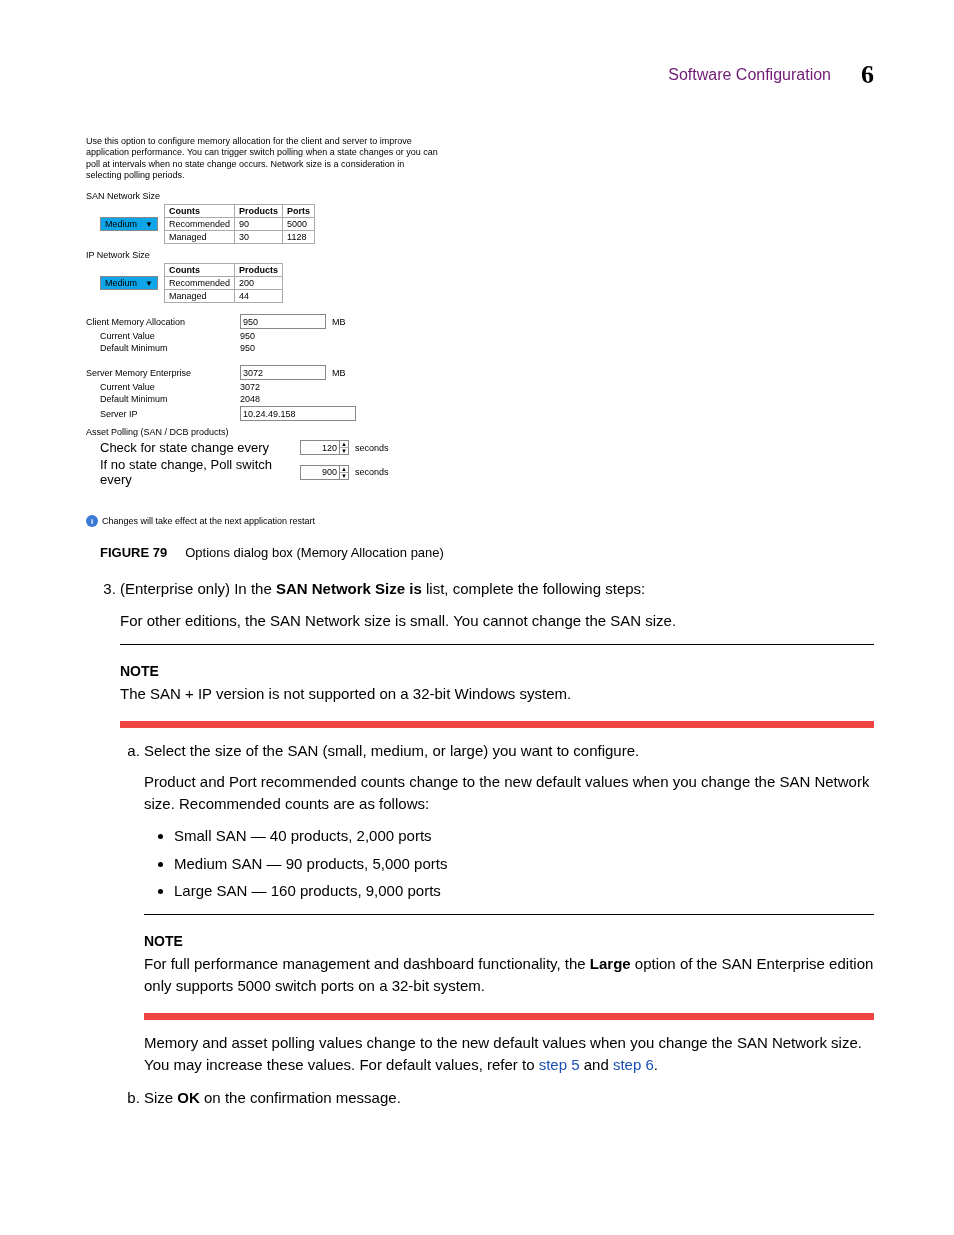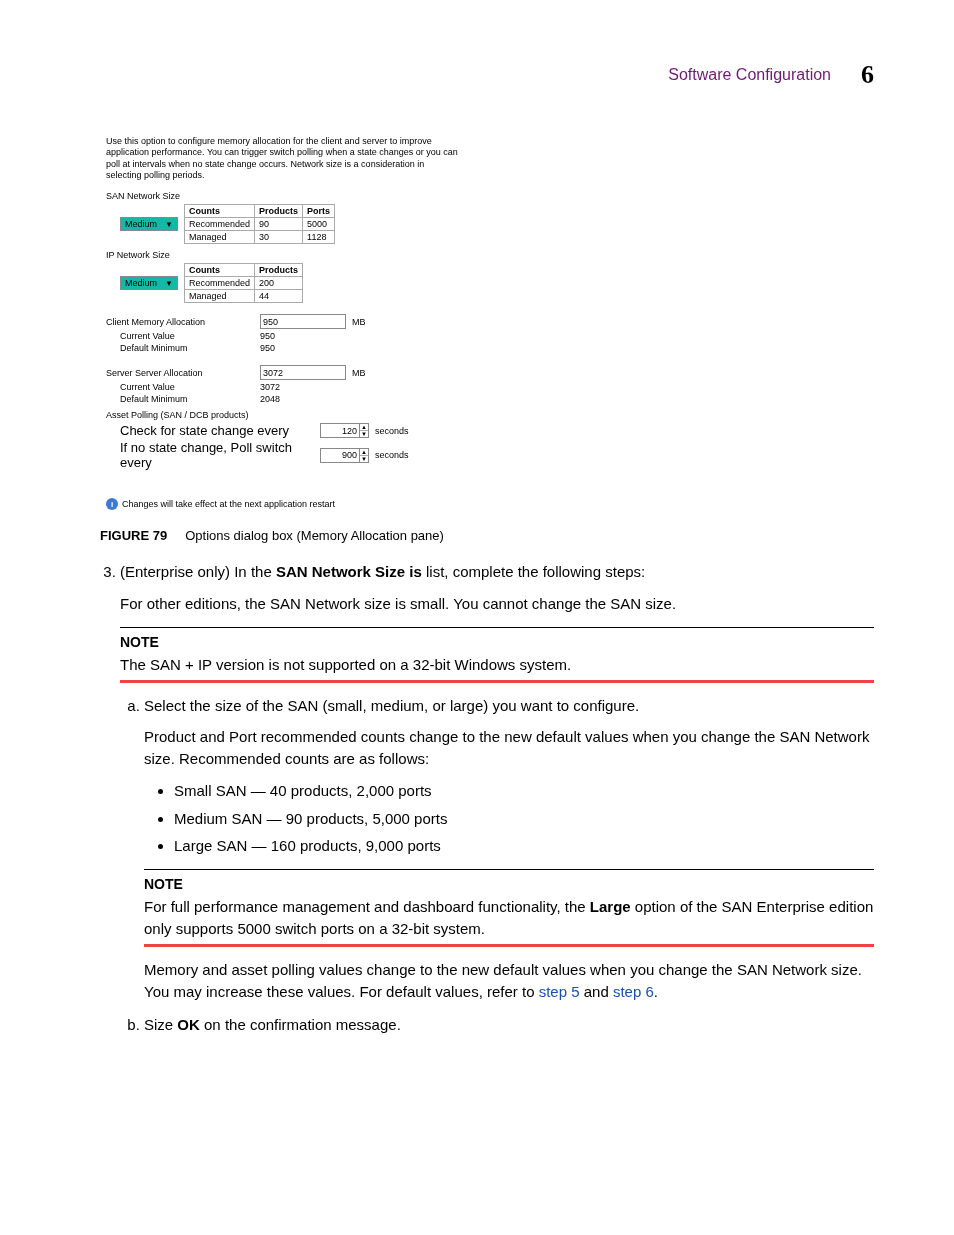--- a/index.html
+++ b/index.html
@@ -23,21 +23,20 @@
   .header-title {
     font-size: 16px;
     color: #701a75;
   }
   .header-num {
     font-size: 26px;
     font-weight: bold;
     font-family: Georgia, "Times New Roman", serif;
   }
   .figure-block {
-    margin-left: 20px;
     border: none;
     padding: 6px;
     width: 355px;
     font-family: Arial, sans-serif;
     font-size: 9px;
     color: #000;
   }
   .figure-block .intro {
     margin-bottom: 10px;
     line-height: 1.25;
@@ -46,21 +45,21 @@
   .row { display: flex; align-items: center; margin: 1px 0; }
   .dd {
     border: 1px solid #888;
     padding: 1px 4px;
     display: inline-flex;
     align-items: center;
     gap: 6px;
     margin-left: 14px;
     width: 48px;
     justify-content: space-between;
-    background:#14b8a6;
+    background:#0ea5e9;
     font-size:9px;
   }
   .dd .tri { font-size: 8px; }
   table.mini {
     border-collapse: collapse;
     font-size: 9px;
     margin-left: 6px;
     padding-left: 40px;
   }
   table.mini th, table.mini td {
@@ -96,22 +95,22 @@
     display:inline-flex;align-items:center;justify-content:center;font-size:8px;font-weight:bold;
   }
   .figcap { margin-left:20px; margin-top:12px; font-size:13px;}
   .figcap b { font-weight:bold; margin-right:18px;}
   ol.main { margin:18px 0 0 20px; padding:0 0 0 20px; font-size:15px; line-height:1.45;}
   ol.main > li { margin-bottom:10px;}
   ol.main p { margin:10px 0; }
   .indent { margin-left: 0; }
   .note {
     border-top:1px solid #000;
-    border-bottom:3px solid #ef4444;
-    padding:4px 0;
+    border-bottom:7px solid #ef4444;
+    padding:16px 0;
     margin:12px 0;
   }
   .note .nt { font-weight:bold; font-size:14px;}
   .note .nb { font-size:15px; margin-top:2px;}
   ol.sub { list-style-type: lower-alpha; margin:10px 0 0 0; padding-left:24px;}
   ol.sub > li { margin-bottom:12px;}
   ul.bul { list-style-type: disc; margin:8px 0; padding-left:30px;}
   ul.bul li { margin:6px 0;}
   a.link { color:#1a4fb3; text-decoration:none;}
   strong { font-weight:bold;}
@@ -189,31 +188,35 @@
         <span class="lab">Current Value</span>
         <span class="plain">950</span>
       </div>
     <div class="kv">
         <span class="lab">Default Minimum</span>
         <span class="plain">950</span>
       </div>
 
     <div style="height:8px"></div>
     <div class="kv">
-        <span class="lab top">Server Server Allocation</span>
+        <span class="lab top">Server Memory Enterprise</span>
       <input value="3072" style="">
       <span class="unit">MB</span>
       </div>
     <div class="kv">
         <span class="lab">Current Value</span>
         <span class="plain">3072</span>
       </div>
     <div class="kv">
         <span class="lab">Default Minimum</span>
         <span class="plain">2048</span>
+      </div>
+    <div class="kv">
+        <span class="lab">Server IP</span>
+      <input style="width: 110px;" value="10.24.49.158">
       </div>
 
     <div class="sec-label">Asset Polling (SAN / DCB products)</div>
     <div class="kv polling">
         <span class="lab2">Check for state change every</span>
       <span class="spin">
         <input value="120" style="">
           <span class="btns">
             <span>▲</span>
             <span>▼</span>

